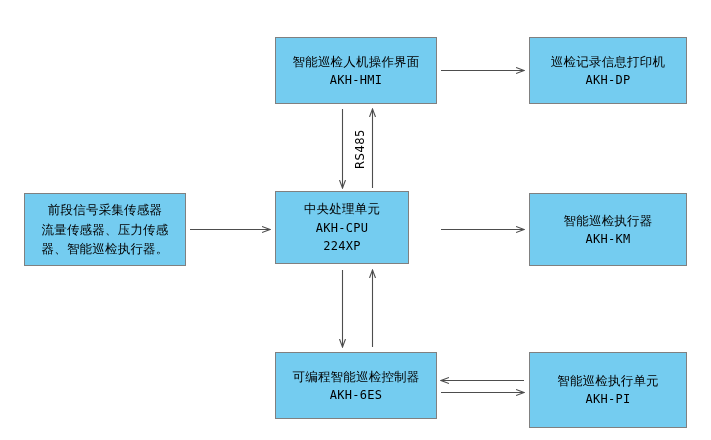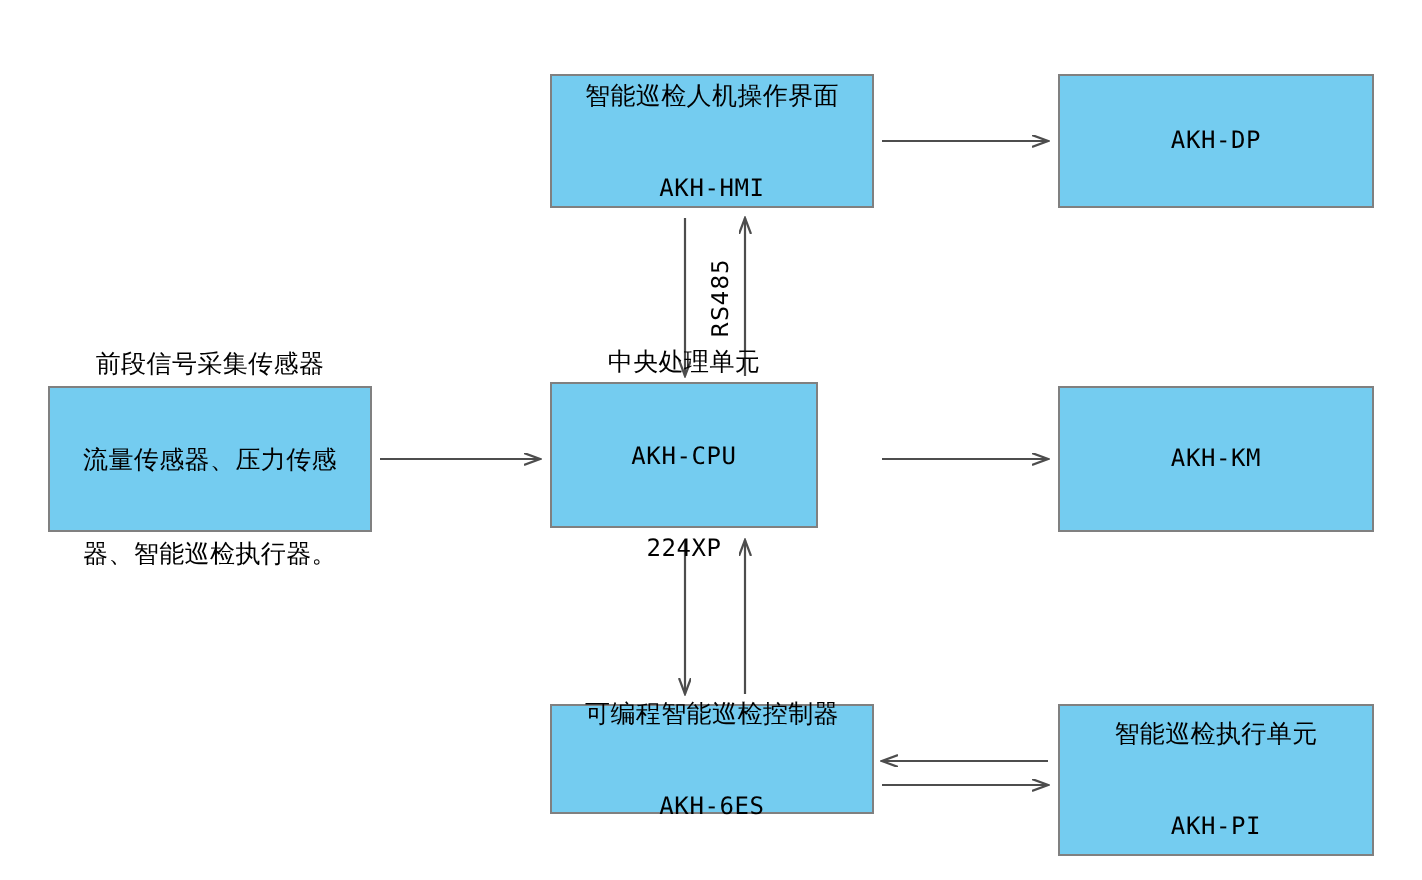--- a/index.html
+++ b/index.html
@@ -26,21 +26,20 @@
     position: absolute;
     box-sizing: border-box;
     background: #74ccf0;
     border: 1px solid #808080;
     display: flex;
     flex-direction: column;
     align-items: center;
     justify-content: center;
     text-align: center;
     line-height: 1.55;
-    gap: 28px;
   }
   .node .line-cn {
     font-family: "DejaVu Sans", "Liberation Sans", sans-serif;
     font-size: 12.5px;
     letter-spacing: 0.2px;
     white-space: nowrap;
   }
   .node .line-code {
     font-family: "DejaVu Sans Mono", "Liberation Mono", monospace;
     font-size: 12px;
@@ -52,21 +51,21 @@
     white-space: nowrap;
     font-size: 12.5px;
   }
 
   
   #node-hmi     { left: 275px; top: 37px;  width: 162px; height: 67px; }
   #node-printer { left: 529px; top: 37px;  width: 158px; height: 67px; }
   #node-sensor  { left: 24px;  top: 193px; width: 162px; height: 73px; }
   #node-cpu     { left: 275px; top: 191px; width: 134px; height: 73px; }
   #node-km      { left: 529px; top: 193px; width: 158px; height: 73px; }
-  #node-plc     { left: 275px; top: 352px; width: 162px; height: 55px; }
+  #node-plc     { left: 275px; top: 352px; width: 162px; height: 67px; }
   #node-pi      { left: 529px; top: 352px; width: 158px; height: 76px; }
 
   
   .edge-label {
     position: absolute;
     font-family: "DejaVu Sans", "Liberation Sans", sans-serif;
     font-size: 11.5px;
     color: #000000;
     letter-spacing: 0.5px;
     white-space: nowrap;
@@ -128,36 +127,38 @@
 
     <line class="edge-line" x1="441" y1="392.5" x2="524" y2="392.5" marker-end="url(#arrow-r)"></line>
   </svg>
 
   <div class="node" id="node-hmi">
     <div class="line-cn">智能巡检人机操作界面</div>
     <div class="line-code">AKH-HMI</div>
   </div>
 
   <div class="node" id="node-printer">
+    <div class="line-cn">巡检记录信息打印机</div>
     <div class="line-code">AKH-DP</div>
   </div>
 
   <div class="node multi" id="node-sensor">
     <div class="line-cn">前段信号采集传感器</div>
     <div class="line-cn">流量传感器、压力传感</div>
     <div class="line-cn">器、智能巡检执行器。</div>
   </div>
 
   <div class="node" id="node-cpu">
     <div class="line-cn">中央处理单元</div>
     <div class="line-code">AKH-CPU</div>
     <div class="line-code">224XP</div>
   </div>
 
   <div class="node" id="node-km">
+    <div class="line-cn">智能巡检执行器</div>
     <div class="line-code">AKH-KM</div>
   </div>
 
   <div class="node" id="node-plc">
     <div class="line-cn">可编程智能巡检控制器</div>
     <div class="line-code">AKH-6ES</div>
   </div>
 
   <div class="node" id="node-pi">
     <div class="line-cn">智能巡检执行单元</div>

